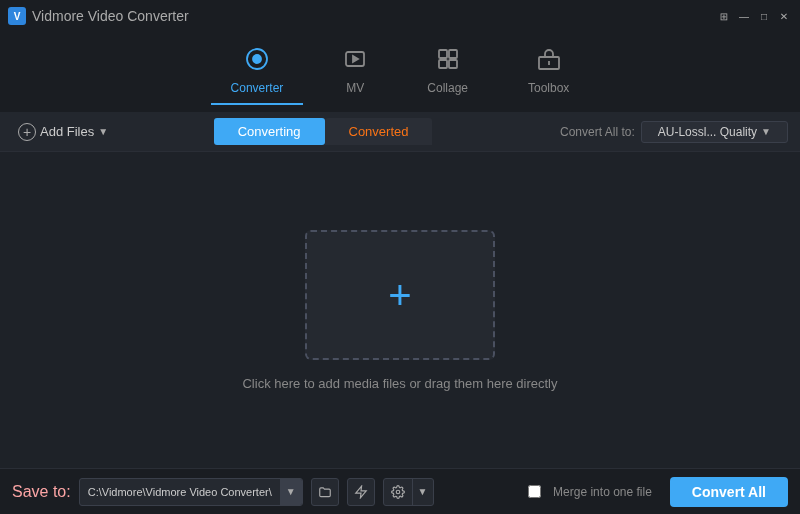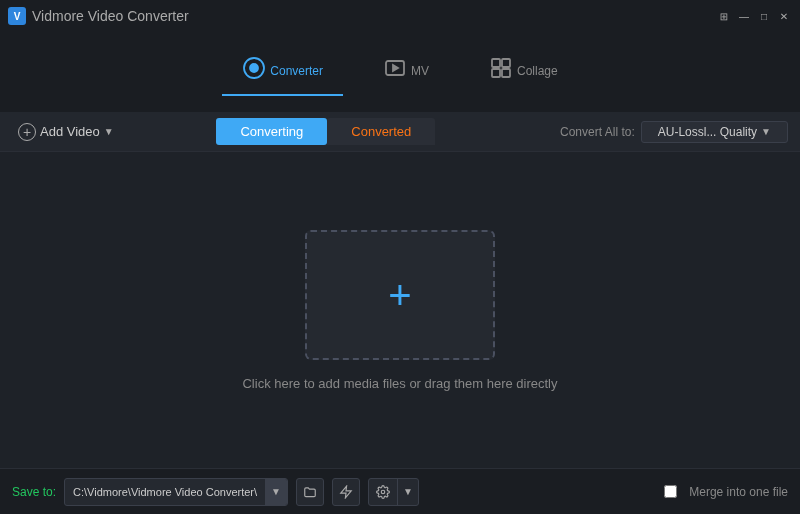--- a/index.html
+++ b/index.html
@@ -63,21 +63,21 @@
     #nav-bar {
       height: 80px;
       background: #1a1d22;
       display: flex;
       align-items: center;
       justify-content: center;
       gap: 20px;
     }
     .nav-item {
       display: flex;
-      flex-direction: row;
+      flex-direction: column;
       align-items: center;
       gap: 4px;
       padding: 8px 20px;
       cursor: pointer;
       border-bottom: 2px solid transparent;
       color: #888;
     }
     .nav-item.active {
       color: #3fa9f5;
       border-bottom: 2px solid #3fa9f5;
@@ -206,22 +206,22 @@
     #footer {
       height: 46px;
       background: #1a1d22;
       display: flex;
       align-items: center;
       padding: 0 12px;
       border-top: 1px solid #2a2e36;
       gap: 8px;
     }
     #save-to-label {
-      font-size: 12px;
-      color: #22c55e;
+      font-size: 16px;
+      color: #fca5a5;
       white-space: nowrap;
     }
     #save-path-container {
       display: flex;
       align-items: center;
       background: #252930;
       border: 1px solid #3a3f4a;
       border-radius: 3px;
       overflow: hidden;
       height: 28px;
@@ -361,26 +361,36 @@
     <span class="nav-icon">
       <svg width="24" height="24" viewBox="0 0 24 24" fill="none" stroke="#888" stroke-width="1.8">
         <rect x="3" y="3" width="8" height="8" rx="1"></rect>
         <rect x="13" y="3" width="8" height="8" rx="1"></rect>
         <rect x="3" y="13" width="8" height="8" rx="1"></rect>
         <rect x="13" y="13" width="8" height="8" rx="1"></rect>
       </svg>
     </span>
     <span class="nav-label">Collage</span>
   </div>
+  <div class="nav-item">
+    <span class="nav-icon">
+      <svg width="24" height="24" viewBox="0 0 24 24" fill="none" stroke="#888" stroke-width="1.8">
+        <rect x="2" y="10" width="20" height="12" rx="1"></rect>
+        <path d="M8 10V7a4 4 0 0 1 8 0v3"></path>
+        <line x1="12" y1="14" x2="12" y2="18"></line>
+      </svg>
+    </span>
+    <span class="nav-label">Toolbox</span>
+  </div>
 </div>
 
 <div id="toolbar">
   <button id="add-files-btn">
     <div id="add-files-plus">+</div>
-    <span>Add Video</span>
+    <span>Add Files</span>
     <span id="add-files-chevron">▼</span>
   </button>
 
   <div id="tab-container">
     <button class="tab-btn active">Converting</button>
     <button class="tab-btn">Converted</button>
   </div>
 
   <span id="convert-all-label">Convert All to:</span>
   <div id="format-selector">
@@ -423,13 +433,14 @@
       </svg>
     </div>
     <div id="settings-chevron-right">▼</div>
   </div>
 
   <div id="merge-container">
     <input type="checkbox" id="merge-checkbox" style="">
     <label id="merge-label" for="merge-checkbox">Merge into one file</label>
   </div>
 
+  <button id="convert-all-btn">Convert All</button>
 </div>
 
 </body></html>

